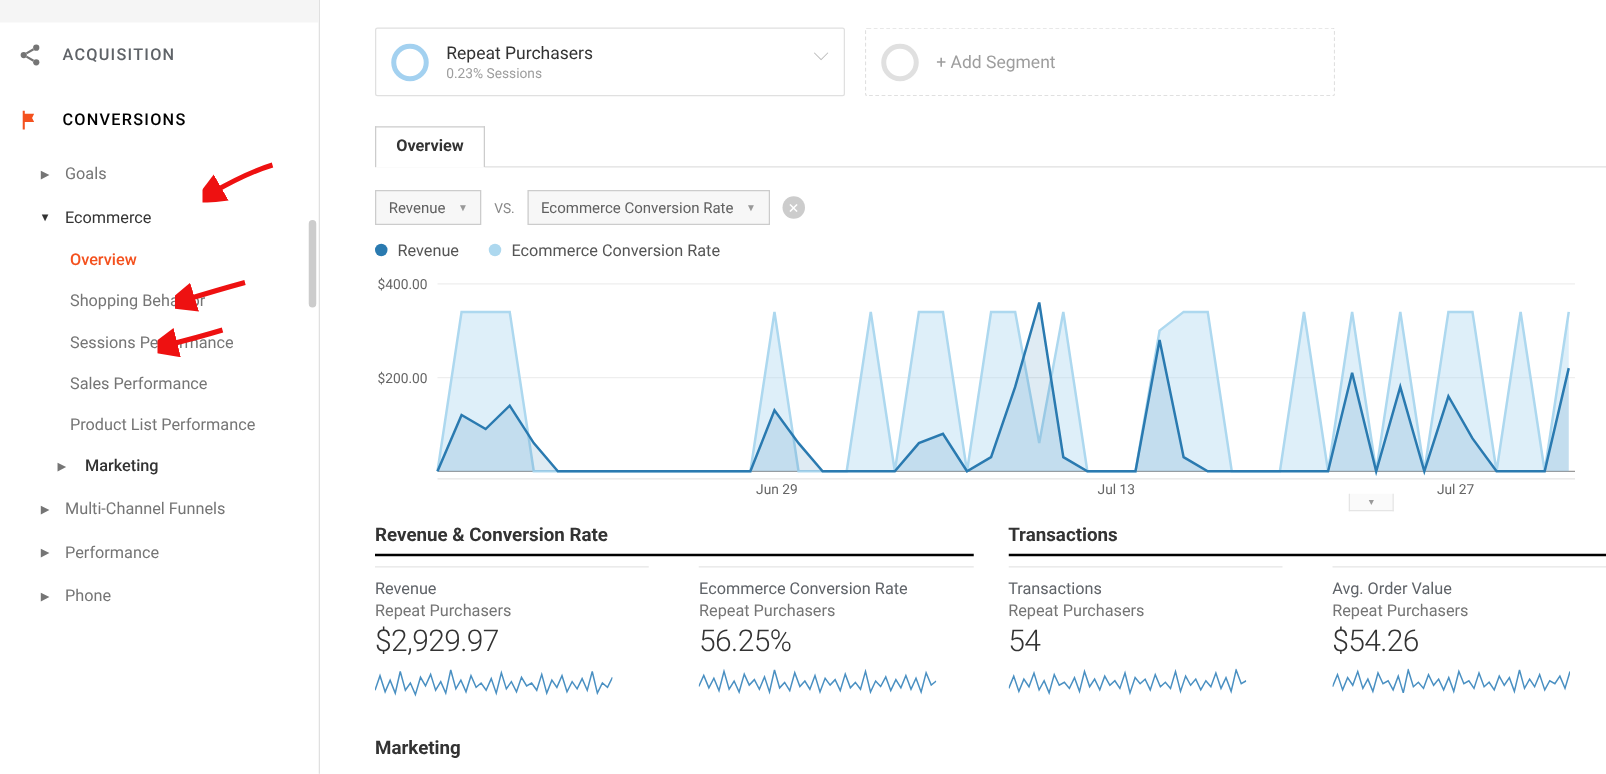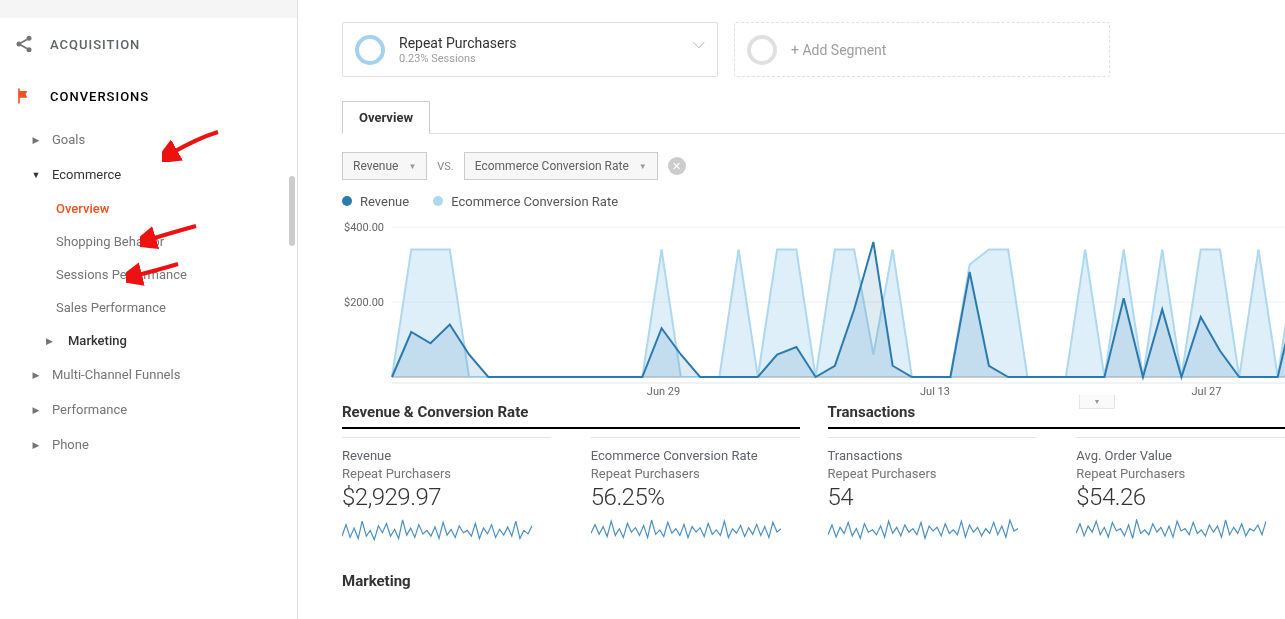--- a/index.html
+++ b/index.html
@@ -7,21 +7,21 @@
     font-family: Roboto, Arial, sans-serif;
     font-size: 13px;
     color: #5f6368;
     background: #fff;
     width: 1285px;
     height: 619px;
     overflow: hidden;
     display: flex;
   }
   .sidebar {
-    width: 298px;
+    width: 256px;
     border-right: 1px solid #e0e0e0;
     padding-top: 0;
     position: relative;
     background: #fff;
   }
   .graytop { height: 18px; background: #f5f5f5; }
   .side-section {
     display: flex;
     align-items: center;
     padding: 16px 0 16px 14px;
@@ -141,21 +141,21 @@
   .expandbtn {
     position:absolute; right:170px; top:-2px; width:36px; height:14px;
     border:1px solid #e5e5e5; border-top:none; background:#fafafa;
     display:flex; align-items:center; justify-content:center;
     cursor:pointer;
   }
   .expandbtn .tri { font-size:7px; color:#999; }
 
   .metricsrow {
     display:flex; gap:28px;
-    margin: 6px 0 0 44px;
+    margin: 22px 0 0 44px;
   }
   .metricgroup { flex:1; }
   .mgroup-title {
     font-size:15px; font-weight:700; color:#333;
     border-bottom:2px solid #000;
     padding-bottom:6px;
     margin-bottom:8px;
   }
   .mcards { display:flex; gap:40px; }
   .mcard { flex:1; border-top:1px solid #e5e5e5; padding-top:10px; }
@@ -200,20 +200,21 @@
 
   <div class="sub-item open">
     <span class="arrow">▼</span>
     <span class="text">Ecommerce</span>
   </div>
 
   <div class="subsub-item active">Overview</div>
   <div class="subsub-item">Shopping Behavior</div>
   <div class="subsub-item">Sessions Performance</div>
   <div class="subsub-item">Sales Performance</div>
+  <div class="subsub-item">Product List Performance</div>
   <div class="subsub-item" style="padding-left:46px">
     <span class="arrow2">▶</span>
     <span style="color:#333;font-weight:500">Marketing</span>
   </div>
 
   <div class="sub-item">
     <span class="arrow">▶</span>
     <span class="text">Multi-Channel Funnels</span>
   </div>
   <div class="sub-item">

